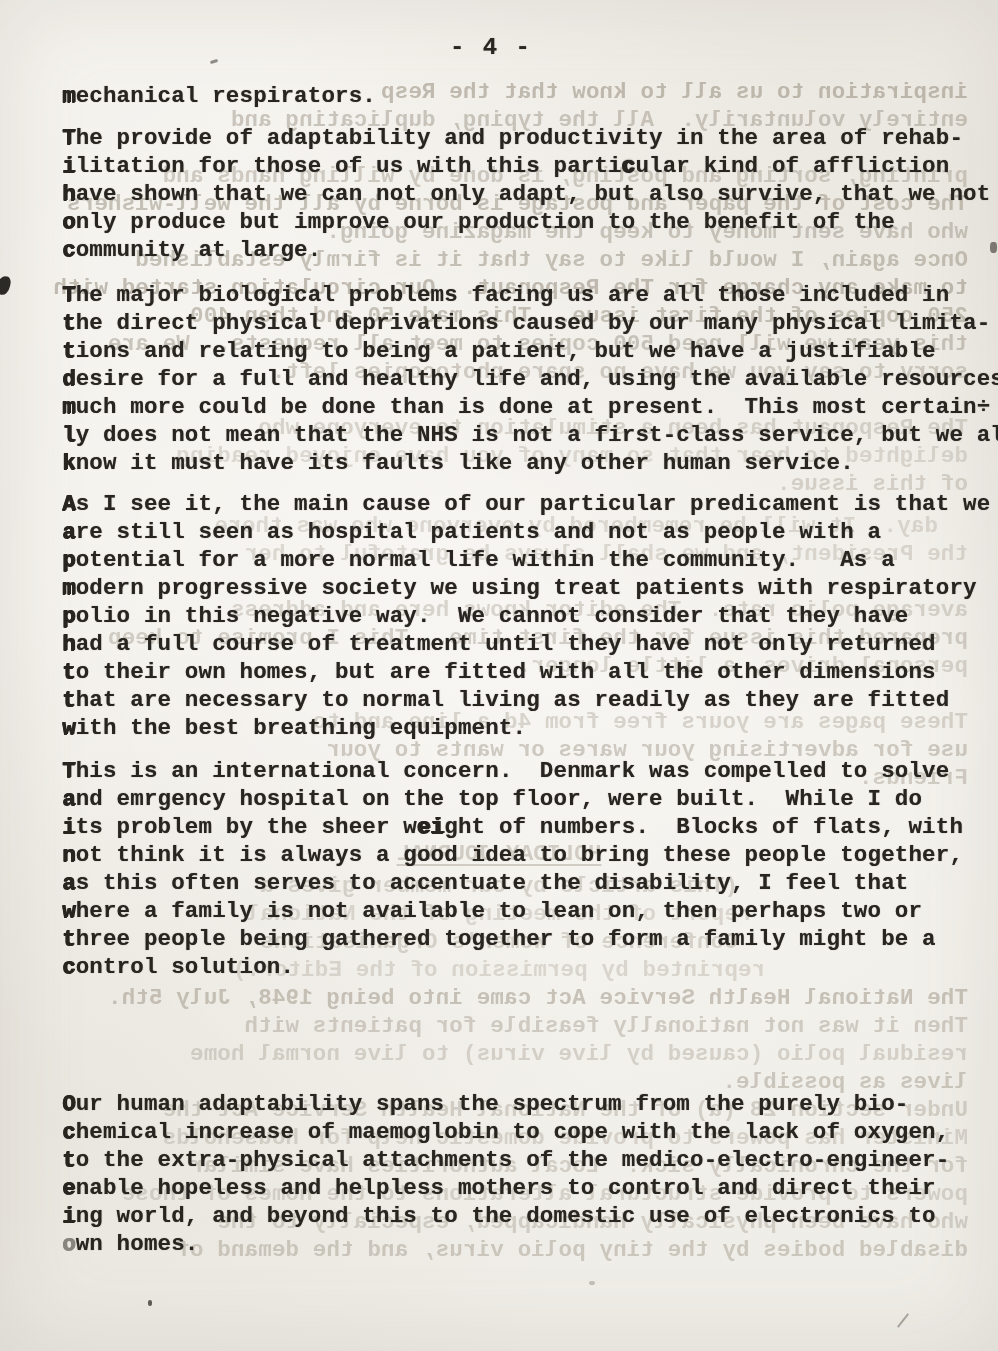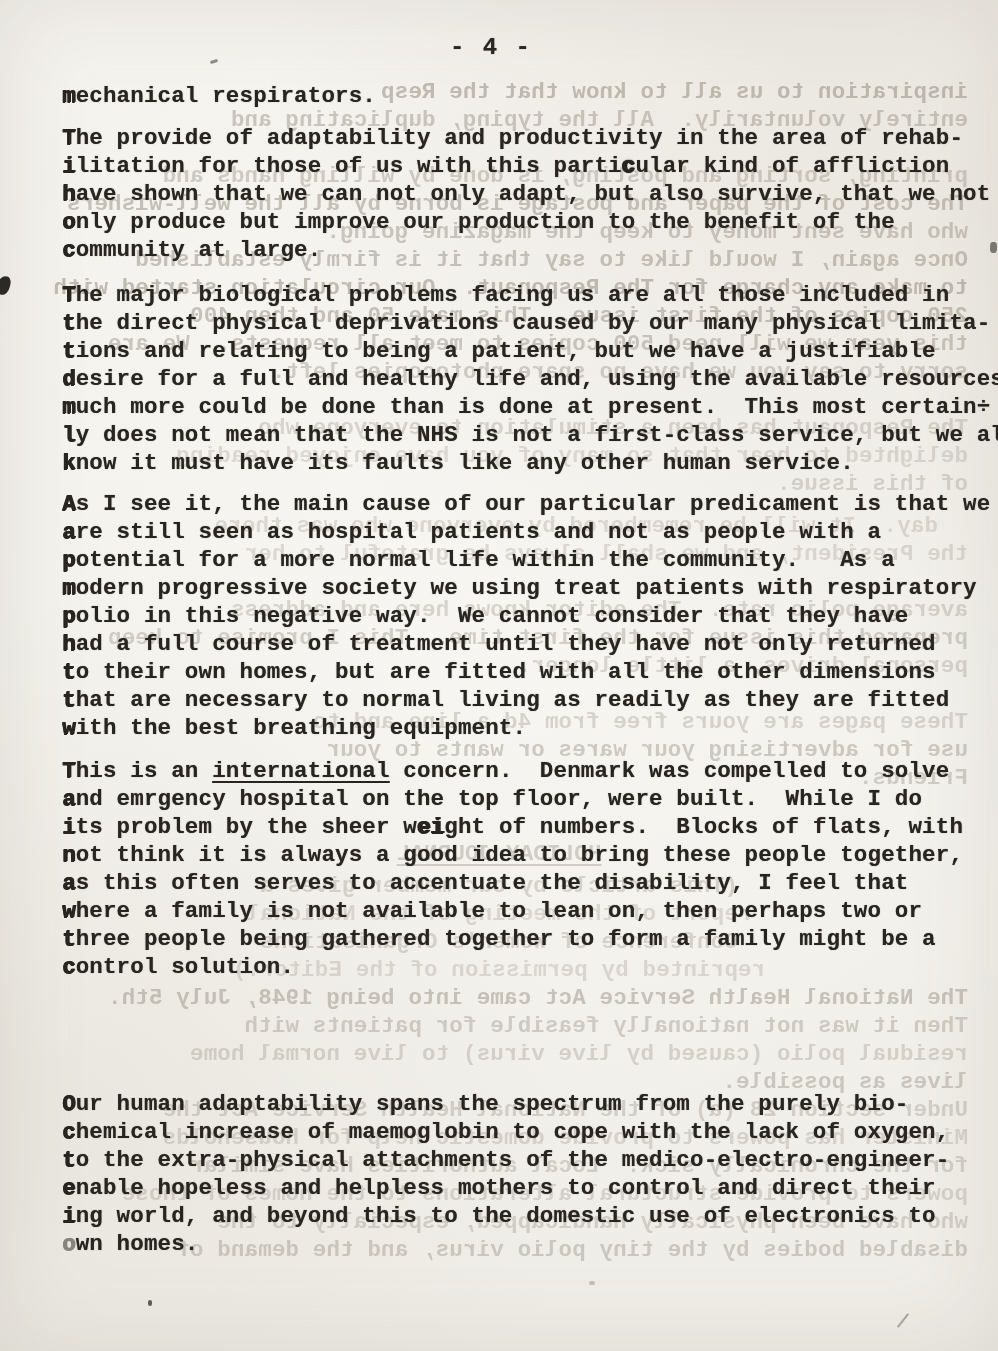--- a/index.html
+++ b/index.html
@@ -26,21 +26,21 @@
   }
   .content{position:absolute;left:16px;top:0;width:100%;height:100%;margin-left:19px;}
   .para{position:absolute;left:27px;width:966px;}
   .tline{
     height:28px;line-height:28px;
     font-size:22.5px;font-weight:700;letter-spacing:.15px;
     color:#282520;white-space:pre;
     text-shadow:0 0 1px rgba(40,37,31,.55);
   }
   .tline::first-letter{ text-shadow:.9px 0 0 currentColor,0 .6px 0 currentColor; }
-  .u{ text-decoration:underline; text-decoration-thickness:1.5px; text-underline-offset:4px; }
+  .u{ text-decoration-thickness:1.5px; text-underline-offset:4px; }
   .ov{ text-shadow:1.3px 0 0 currentColor,-.8px 0 0 currentColor,0 .7px 0 currentColor; }
   .blot{ text-shadow:0 0 2px currentColor,1px 0 0 currentColor,-1px 0 0 currentColor,0 1px 0 currentColor; }
   .fade{ opacity:.5; }
   
   .bleed{
     position:absolute;inset:0;
     transform:scaleX(-1);
     pointer-events:none;
   }
   .bline{

